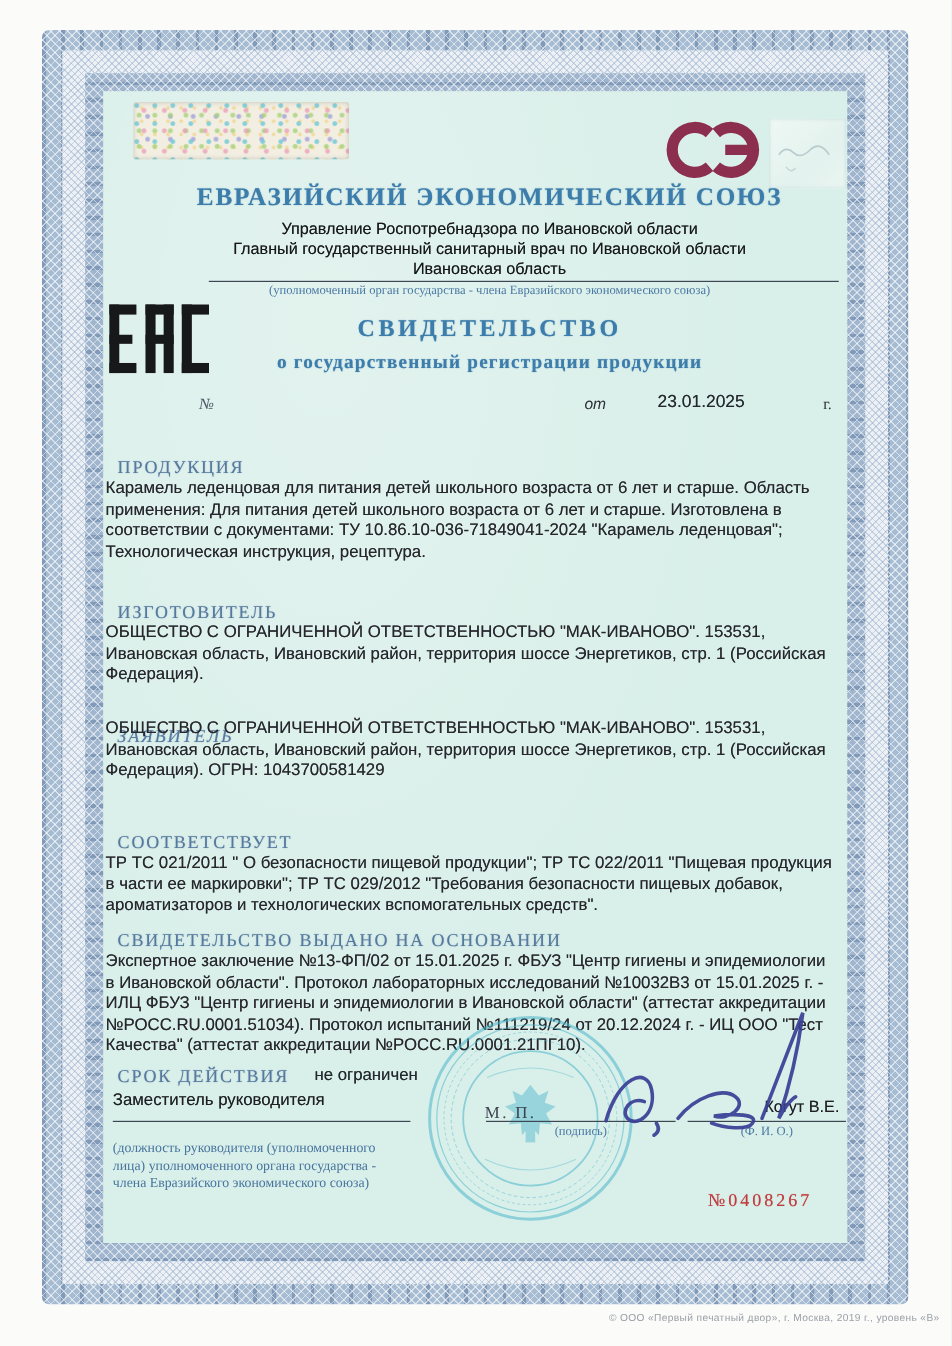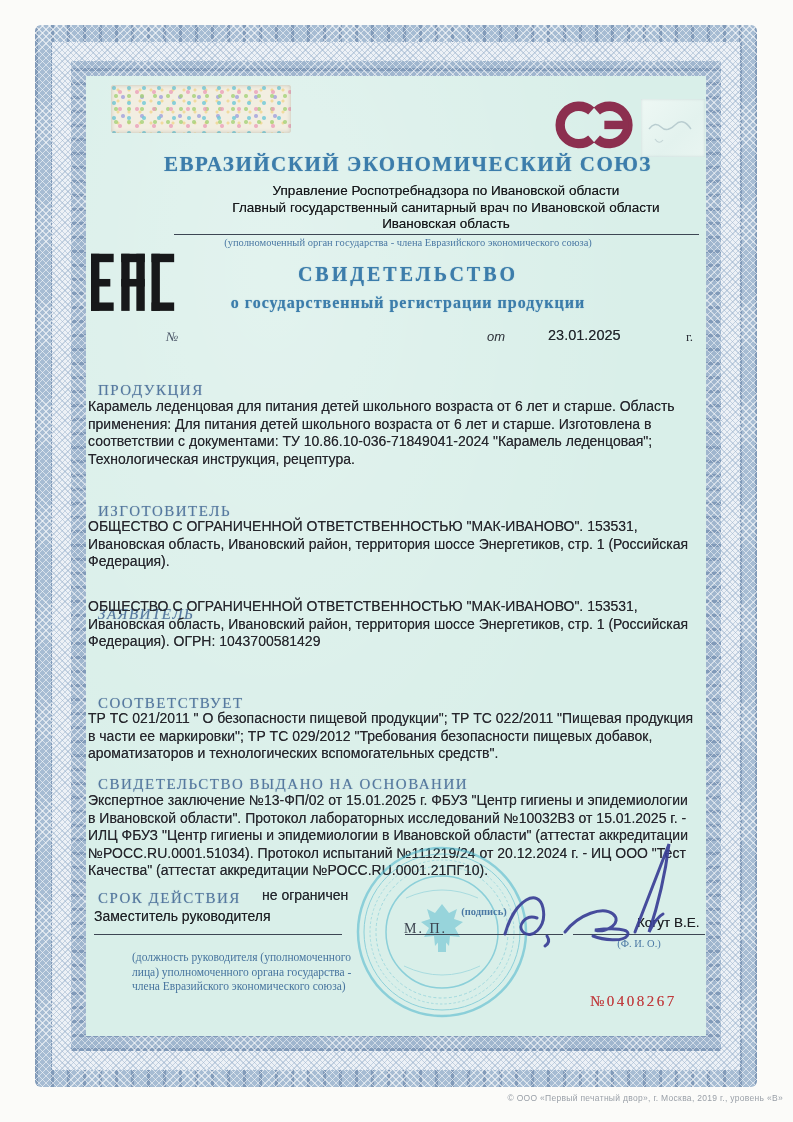--- a/index.html
+++ b/index.html
@@ -78,21 +78,21 @@
   }
   .stamp{opacity:.55;}
   .footer-print{
     position:absolute;top:1093px;right:10px;font-size:8.5px;color:#9aa0a8;
     letter-spacing:.3px;
   }
   .blank-no{
     font-family:"Liberation Serif",serif;color:#c03b3d;font-size:15px;
     letter-spacing:2.5px;text-shadow:0 0 .6px rgba(192,59,61,.6);
   }
-  .pre{white-space:pre-line;margin-left:38px;}
+  .pre{white-space:pre-line;}
 </style>
 </head>
 <body>
 
 <div class="frame-outer">
  <div class="frame-mid">
   <div class="frame-inner">
    <div class="paper">
 
      <div class="abs holo-patch"></div>
@@ -175,21 +175,21 @@
      </svg>
 
      <div class="abs heading" style="left:12px;top:814px;">СРОК ДЕЙСТВИЯ</div>
      <div class="abs" style="left:176px;top:811px;font-size:14px;color:#23272e;text-shadow:0 0 .5px rgba(0,0,0,.55);">не ограничен</div>
 
      <div class="abs" style="left:8px;top:832px;font-size:14px;color:#1d1f24;text-shadow:0 0 .5px rgba(0,0,0,.55);">Заместитель руководителя</div>
 
      <div class="abs sigline" style="left:8px;top:858px;width:248px;"></div>
      <div class="abs serif" style="left:274px;top:845px;font-size:14px;letter-spacing:2px;color:#3c4450;margin-left:44px;">М. П.</div>
      <div class="abs sigline" style="left:319px;top:858px;width:158px;"></div>
-     <div class="abs tinycap" style="left:319px;top:830px;width:158px;text-align:center;font-weight:bold;">(подпись)</div>
+     <div class="abs tinycap" style="left:319px;top:862px;width:158px;text-align:center;">(подпись)</div>
 
      <div class="abs" style="left:551px;top:839px;font-size:13.5px;color:#1d1f24;text-shadow:0 0 .5px rgba(0,0,0,.55);">Когут В.Е.</div>
      <div class="abs sigline" style="left:487px;top:858px;width:132px;"></div>
      <div class="abs tinycap" style="left:487px;top:862px;width:132px;text-align:center;">(Ф. И. О.)</div>
 
      <div class="abs pre" style="left:8px;top:874px;width:280px;font-family:'Liberation Serif',serif;font-size:11.5px;line-height:14.5px;color:#47749e;">(должность руководителя (уполномоченного
 лица) уполномоченного органа государства -
 члена Евразийского экономического союза)</div>
 
      <svg class="abs" style="left:311px;top:760px;" width="280" height="190" viewBox="0 0 280 190">

